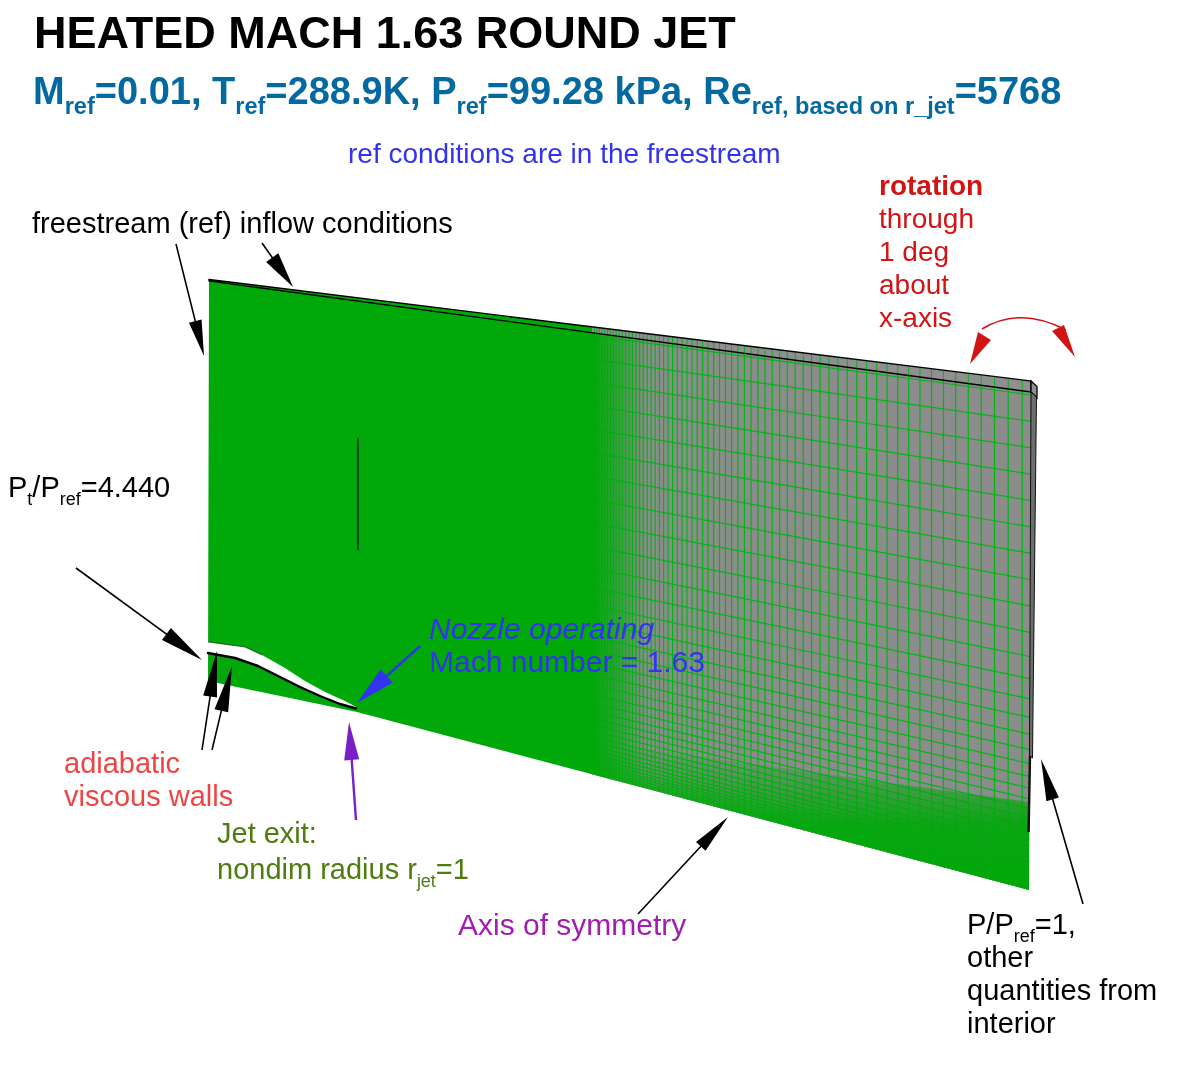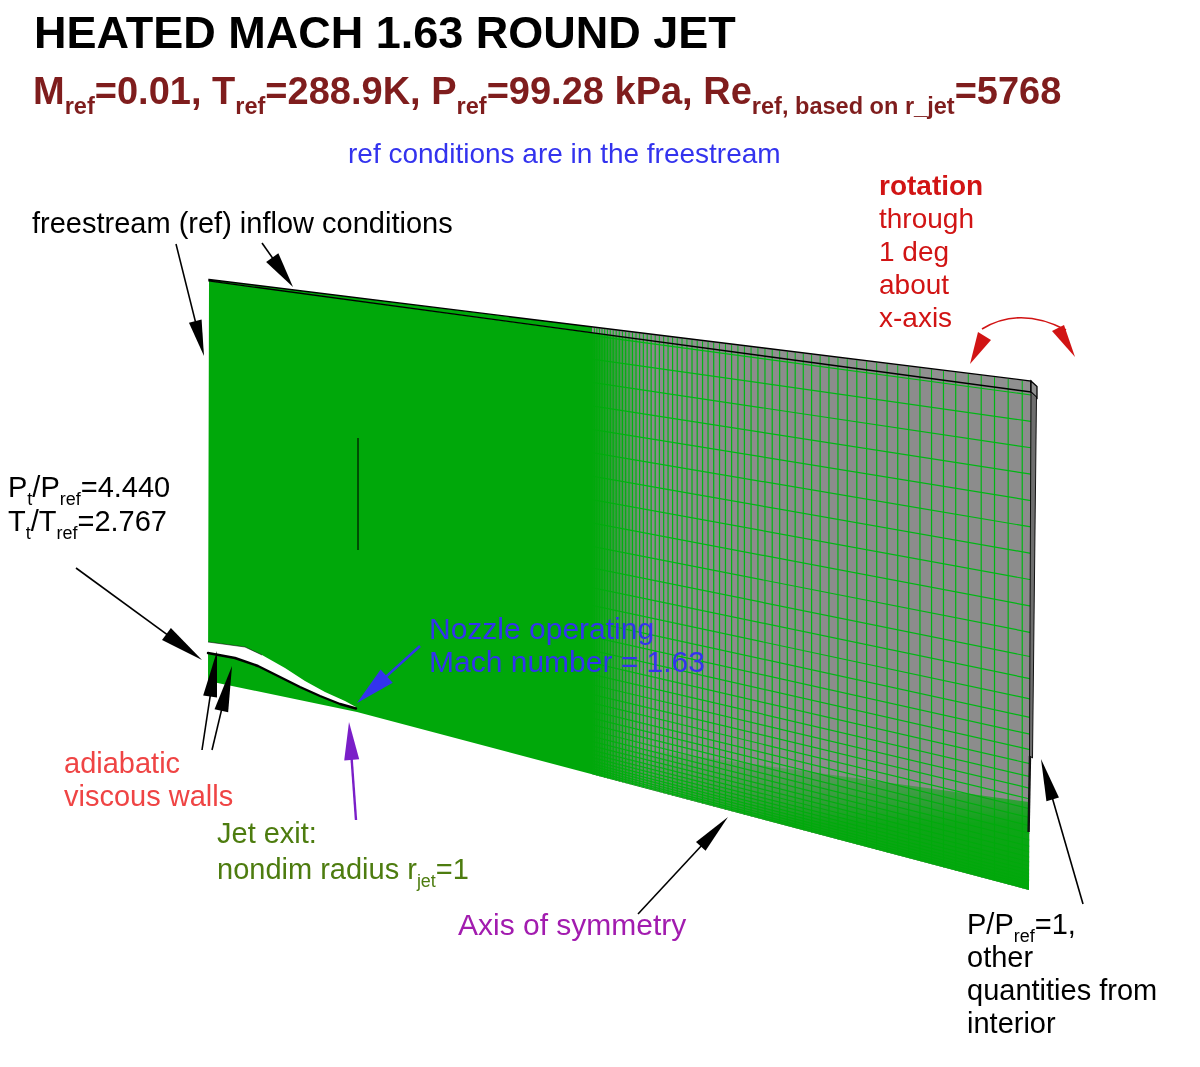--- a/index.html
+++ b/index.html
@@ -259,36 +259,35 @@
       <g>
         <path d="M 982,329 Q 1020,306 1066,330" fill="none" stroke="#d11414" stroke-width="1.6"></path>
         <polygon points="970,364 978,332 991,340" fill="#d11414"></polygon>
         <polygon points="1075,357 1052,331 1064,325" fill="#d11414"></polygon>
       </g>
     </svg>
   <div id="title" class="lbl">HEATED MACH 1.63 ROUND JET</div>
   <div id="note" class="lbl">ref conditions are in the freestream</div>
   <div id="freestream-label" class="lbl">freestream (ref) inflow conditions</div>
   <div id="axis-label" class="lbl">Axis of symmetry</div>
-<div class="lbl gen-lbl" style="left: 33px; top: 71px; font-size: 38px; color: #7f1d1d; font-weight: bold;">
+<div class="lbl gen-lbl" style="left: 33px; top: 71px; font-size: 38px; color: #0369a1; font-weight: bold;">
       <div style="height: 50px;"><span>M</span><span class="sb">ref</span><span>=0.01, T</span><span class="sb">ref</span><span>=288.9K, P</span><span class="sb">ref</span><span>=99.28 kPa, Re</span><span class="sb">ref, based on r_jet</span><span>=5768</span></div>
     </div>
     <div class="lbl gen-lbl" style="left: 879px; top: 171px; font-size: 28px; color: rgb(209, 20, 20); font-weight: normal;">
       <div style="height: 33px; font-weight: bold;"><span>rotation</span></div>
       <div style="height: 33px;"><span>through</span></div>
       <div style="height: 33px;"><span>1 deg</span></div>
       <div style="height: 33px;"><span>about</span></div>
       <div style="height: 33px;"><span>x-axis</span></div>
     </div>
     <div class="lbl gen-lbl" style="left: 8px; top: 472px; font-size: 29px; color: rgb(0, 0, 0); font-weight: normal;">
       <div style="height: 34px;"><span>P</span><span class="sb">t</span><span>/P</span><span class="sb">ref</span><span>=4.440</span></div>
-      <div style="height: 34px;"><span>T</span><span class="sb">t</span><span>/T</span><span class="sb">ref</span><span>=2.767</span></div>
     </div>
     <div class="lbl gen-lbl" style="left: 429px; top: 612px; font-size: 30px; color: rgb(51, 51, 238); font-weight: normal;">
-      <div style="height: 33px;"><span>Nozzle operating</span></div>
+      <div style="height: 33px; font-style: italic;"><span>Nozzle operating</span></div>
       <div style="height: 33px;"><span>Mach number = 1.63</span></div>
     </div>
     <div class="lbl gen-lbl" style="left: 64px; top: 748px; font-size: 29px; color: #ef4444; font-weight: normal;">
       <div style="height: 33px;"><span>adiabatic</span></div>
       <div style="height: 33px;"><span>viscous walls</span></div>
     </div>
     <div class="lbl gen-lbl" style="left: 217px; top: 818px; font-size: 29px; color: #4d7c0f; font-weight: normal;">
       <div style="height: 36px;"><span>Jet exit:</span></div>
       <div style="height: 36px;"><span>nondim radius r</span><span class="sb">jet</span><span>=1</span></div>
     </div>

